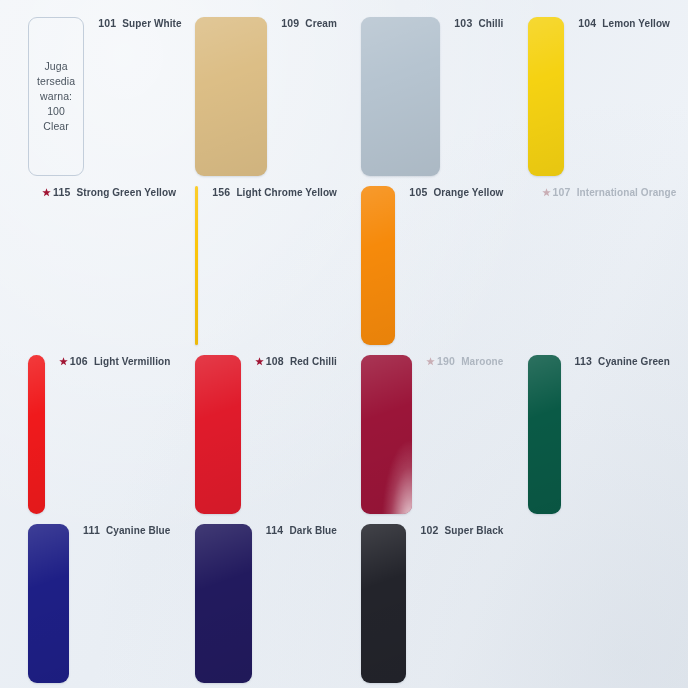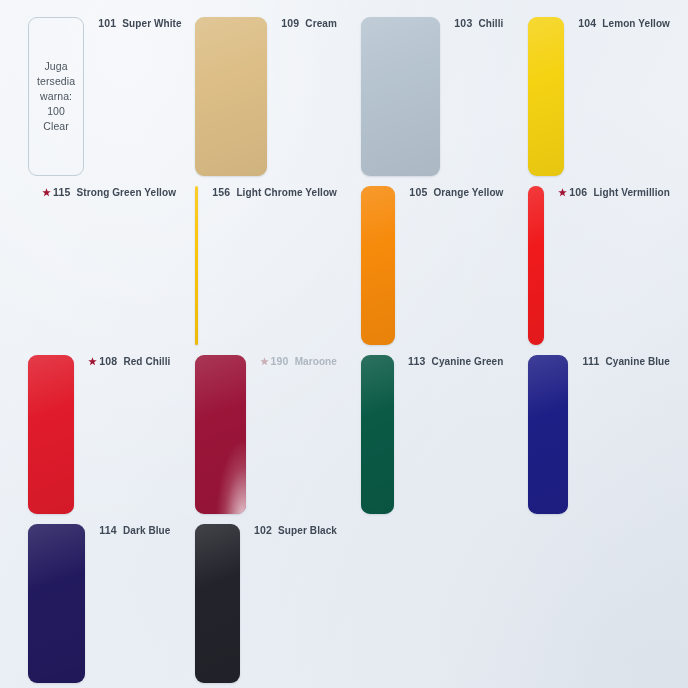--- a/index.html
+++ b/index.html
@@ -266,61 +266,77 @@
         </div>
         <div class="caption">
           <span class="code">
             <span>105</span>
           </span>
           <span class="name">Orange Yellow</span>
         </div>
       </div>
       <div class="cell">
         <div class="swatch-wrap">
-          <div class="swatch painted" style="background: rgb(240, 26, 28);"></div>
-        </div>
-        <div class="caption">
-          <span class="code">
-            <span class="star">
-              <svg width="9" height="9" viewBox="0 0 10 10" aria-hidden="true">
-                <path fill="#a01433" d="M5 0.2 L6.2 3.5 L9.7 3.6 L6.9 5.7 L7.9 9.1 L5 7.1 L2.1 9.1 L3.1 5.7 L0.3 3.6 L3.8 3.5 Z"></path>
-              </svg>
-            </span>
-            <span>106</span>
-          </span>
-          <span class="name">Light Vermillion</span>
-        </div>
-      </div>
-      <div class="cell">
-        <div class="swatch-wrap">
-          <div class="swatch painted" style="background: rgb(224, 27, 43);"></div>
-        </div>
-        <div class="caption">
-          <span class="code">
-            <span class="star">
-              <svg width="9" height="9" viewBox="0 0 10 10" aria-hidden="true">
-                <path fill="#a01433" d="M5 0.2 L6.2 3.5 L9.7 3.6 L6.9 5.7 L7.9 9.1 L5 7.1 L2.1 9.1 L3.1 5.7 L0.3 3.6 L3.8 3.5 Z"></path>
-              </svg>
-            </span>
-            <span>108</span>
-          </span>
-          <span class="name">Red Chilli</span>
-        </div>
-      </div>
-      <div class="cell">
-        <div class="swatch-wrap">
-          <div class="swatch painted gloss-br" style="background: rgb(155, 21, 57);"></div>
+          <div class="swatch painted gloss-bl" style="background: rgb(246, 56, 34);"></div>
         </div>
         <div class="caption">
           <span class="code faded">
             <span class="star faded">
               <svg width="9" height="9" viewBox="0 0 10 10" aria-hidden="true">
                 <path fill="#a01433" d="M5 0.2 L6.2 3.5 L9.7 3.6 L6.9 5.7 L7.9 9.1 L5 7.1 L2.1 9.1 L3.1 5.7 L0.3 3.6 L3.8 3.5 Z"></path>
               </svg>
             </span>
+            <span>107</span>
+          </span>
+          <span class="name faded">International Orange</span>
+        </div>
+      </div>
+      <div class="cell">
+        <div class="swatch-wrap">
+          <div class="swatch painted" style="background: rgb(240, 26, 28);"></div>
+        </div>
+        <div class="caption">
+          <span class="code">
+            <span class="star">
+              <svg width="9" height="9" viewBox="0 0 10 10" aria-hidden="true">
+                <path fill="#a01433" d="M5 0.2 L6.2 3.5 L9.7 3.6 L6.9 5.7 L7.9 9.1 L5 7.1 L2.1 9.1 L3.1 5.7 L0.3 3.6 L3.8 3.5 Z"></path>
+              </svg>
+            </span>
+            <span>106</span>
+          </span>
+          <span class="name">Light Vermillion</span>
+        </div>
+      </div>
+      <div class="cell">
+        <div class="swatch-wrap">
+          <div class="swatch painted" style="background: rgb(224, 27, 43);"></div>
+        </div>
+        <div class="caption">
+          <span class="code">
+            <span class="star">
+              <svg width="9" height="9" viewBox="0 0 10 10" aria-hidden="true">
+                <path fill="#a01433" d="M5 0.2 L6.2 3.5 L9.7 3.6 L6.9 5.7 L7.9 9.1 L5 7.1 L2.1 9.1 L3.1 5.7 L0.3 3.6 L3.8 3.5 Z"></path>
+              </svg>
+            </span>
+            <span>108</span>
+          </span>
+          <span class="name">Red Chilli</span>
+        </div>
+      </div>
+      <div class="cell">
+        <div class="swatch-wrap">
+          <div class="swatch painted gloss-br" style="background: rgb(155, 21, 57);"></div>
+        </div>
+        <div class="caption">
+          <span class="code faded">
+            <span class="star faded">
+              <svg width="9" height="9" viewBox="0 0 10 10" aria-hidden="true">
+                <path fill="#a01433" d="M5 0.2 L6.2 3.5 L9.7 3.6 L6.9 5.7 L7.9 9.1 L5 7.1 L2.1 9.1 L3.1 5.7 L0.3 3.6 L3.8 3.5 Z"></path>
+              </svg>
+            </span>
             <span>190</span>
           </span>
           <span class="name faded">Maroone</span>
         </div>
       </div>
       <div class="cell">
         <div class="swatch-wrap">
           <div class="swatch painted" style="background: rgb(10, 90, 70);"></div>
         </div>
         <div class="caption">

